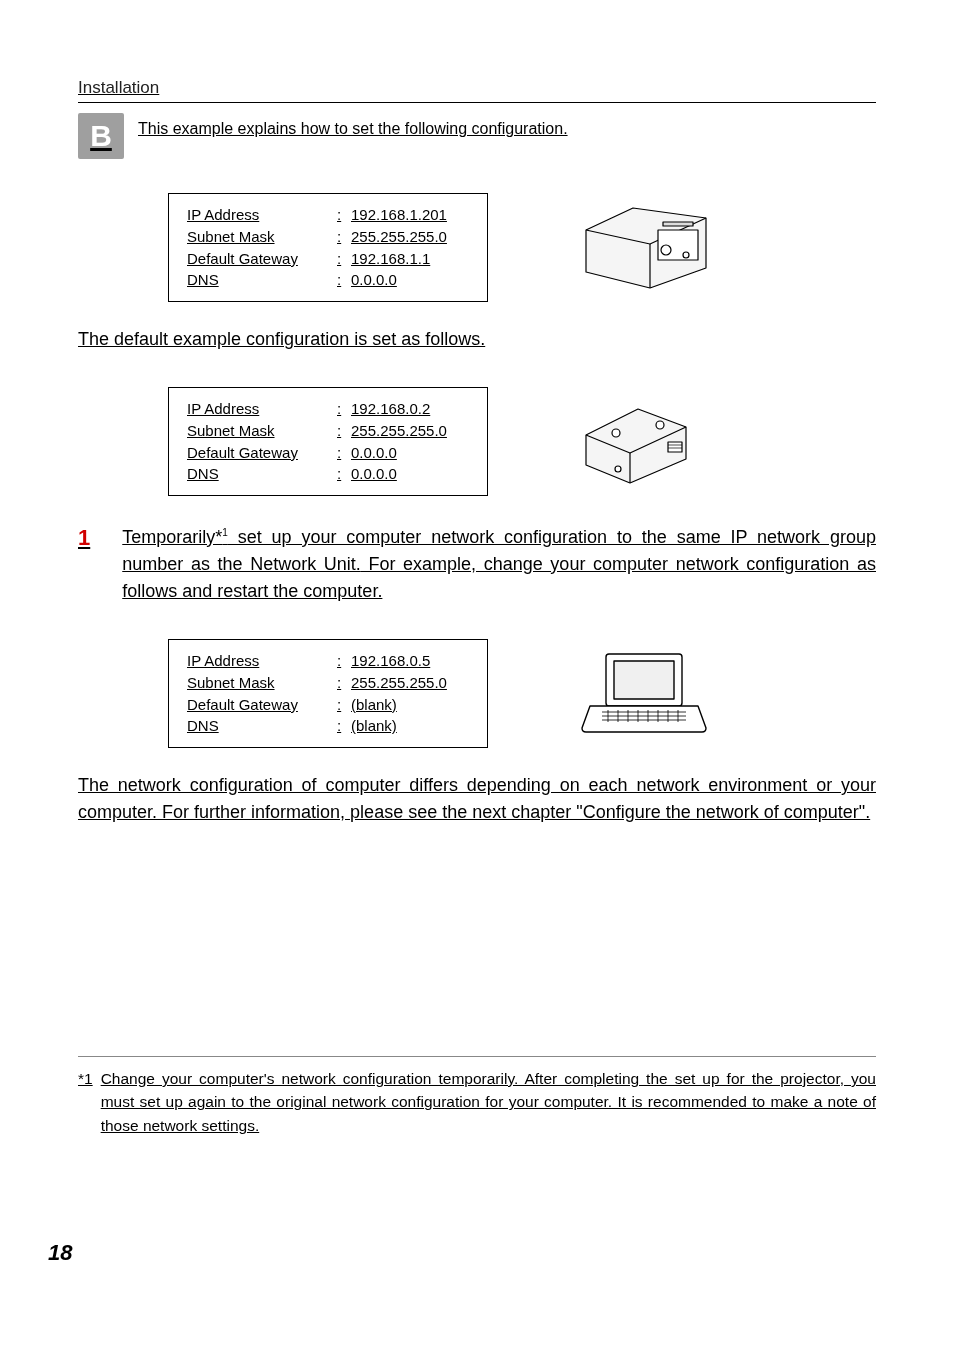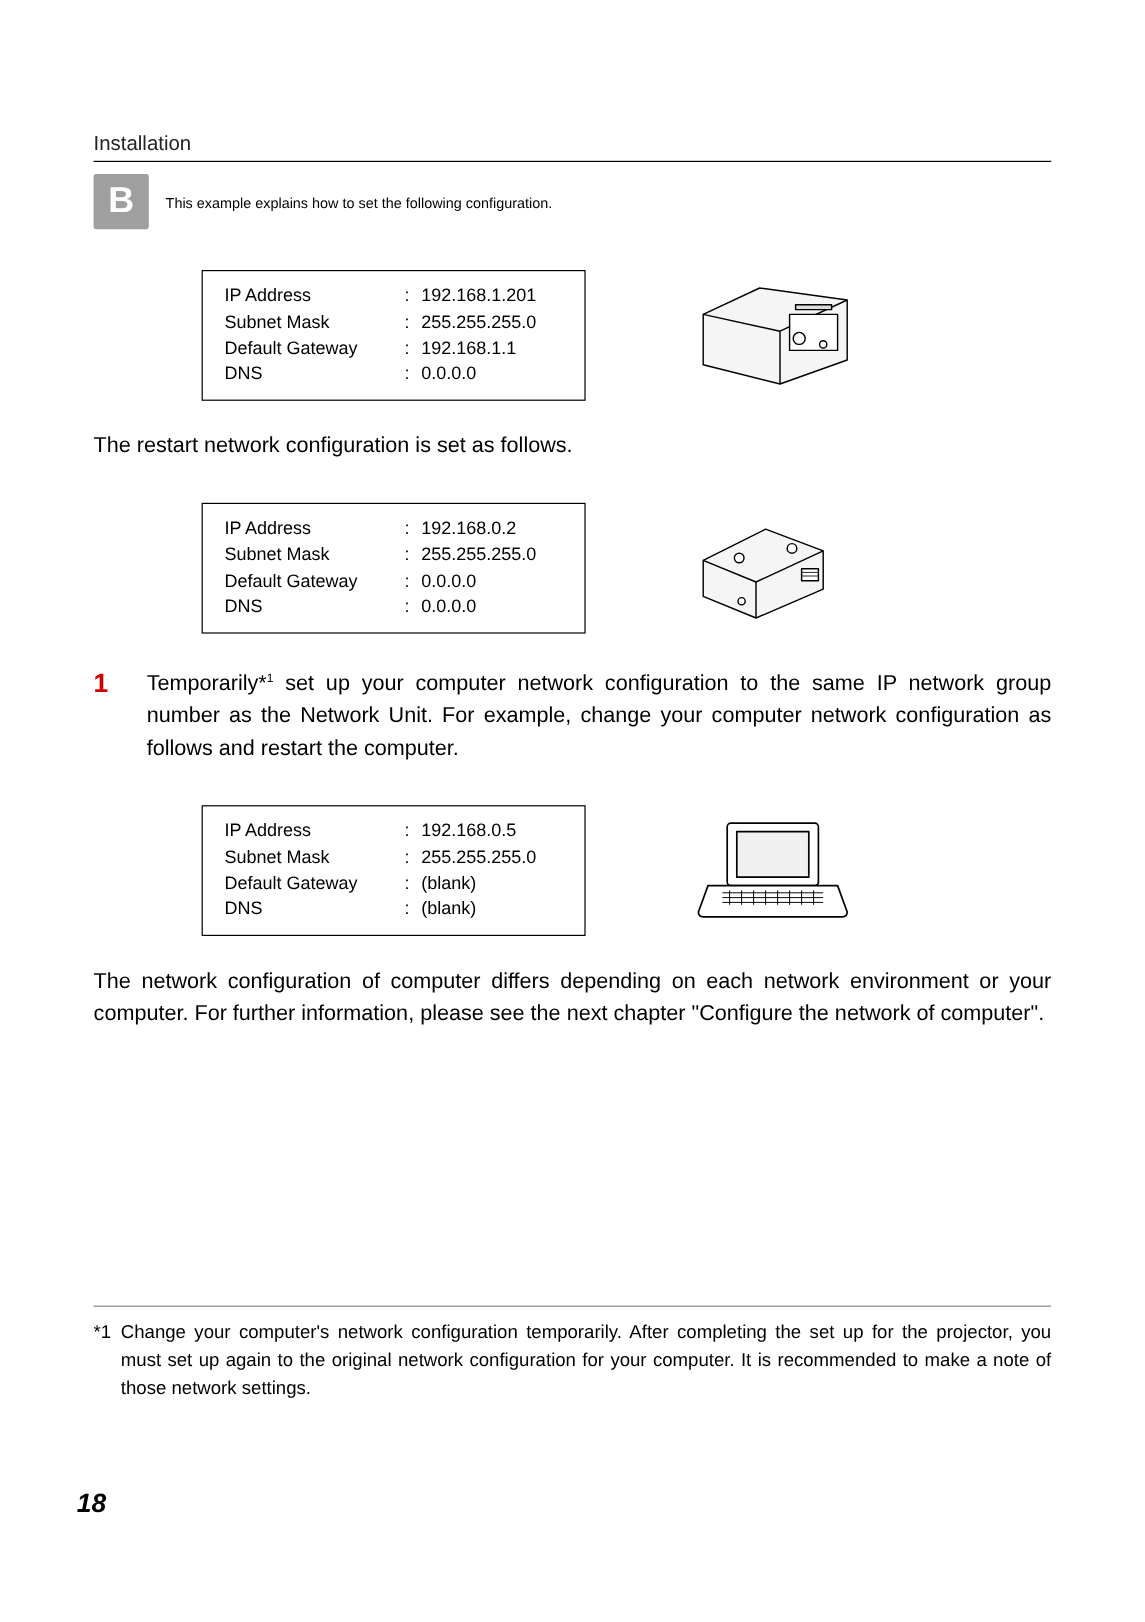--- a/index.html
+++ b/index.html
@@ -1,40 +1,40 @@
 <!DOCTYPE html>
 <html><head>
 <meta charset="utf-8">
 <style>
   * { margin: 0; padding: 0; box-sizing: border-box; }
   html, body { width: 954px; height: 1352px; background: #fff; font-family: Arial, Helvetica, sans-serif; color: #000; }
-  .page { padding: 110px 78px 40px 78px; position: relative; height: 100%; }
+  .page { padding: 78px 78px 40px 78px; position: relative; height: 100%; text-decoration: underline; }
   .header-label { font-size: 17px; color: #222; margin-bottom: 4px; }
   .rule { border: none; border-top: 1px solid #000; margin-bottom: 10px; }
   .title-row { display: flex; align-items: flex-start; gap: 14px; margin-bottom: 6px; }
   .badge { width: 46px; height: 46px; background: #9f9f9f; color: #fff; display: flex; align-items: center; justify-content: center; font-size: 30px; font-weight: bold; border-radius: 2px; flex-shrink: 0; }
   .title-col { flex: 1; }
   .title { font-weight: bold; font-size: 24px; letter-spacing: 0.2px; margin-top: 2px; }
-  .subtitle { font-size: 12px; margin-top: 17px; }
+  .subtitle { font-size: 16px; margin-top: 7px; }
   .config-row { display: flex; align-items: center; gap: 90px; margin: 34px 0 24px 90px; }
   .config-box { border: 1px solid #000; padding: 10px 18px 10px 18px; width: 320px; }
   .cfg-line { display: flex; font-size: 15px; line-height: 1.45; }
   .cfg-label { width: 150px; }
   .cfg-colon { width: 14px; }
   .cfg-val { }
   .device-svg { flex-shrink: 0; }
   .body-text { font-size: 18px; line-height: 1.5; margin: 20px 0; text-align: justify; }
   .step { display: flex; gap: 8px; margin-top: 28px; }
   .step-num { color: #d00000; font-weight: bold; font-size: 22px; line-height: 1.3; flex-shrink: 0; }
   .step-body { font-size: 18px; line-height: 1.5; text-align: justify; margin-left: 24px; }
   .sup { font-size: 10px; vertical-align: super; }
   .footnote-rule { border: none; border-top: 1px solid #888; margin-top: 230px; margin-bottom: 10px; }
   .footnote { font-size: 15.5px; line-height: 1.5; text-align: justify; display: flex; gap: 8px; }
   .footnote .fn-mark { flex-shrink: 0; }
-  .page-num { position: absolute; left: 64px; bottom: 86px; font-style: italic; font-weight: bold; font-size: 22px; text-align: right; }
+  .page-num { position: absolute; left: 48px; bottom: 86px; font-style: italic; font-weight: bold; font-size: 22px; text-align: right; }
 </style>
 </head>
 <body>
 
 <div class="page">
 
   <div class="header-label">Installation</div>
   <hr class="rule">
 
   <div class="title-row">
@@ -73,21 +73,21 @@
         <path d="M8 30 L72 44 L128 18" fill="none"></path>
         <path d="M72 44 L72 88" fill="none"></path>
         <rect x="80" y="30" width="40" height="30" fill="#fff"></rect>
         <circle cx="88" cy="50" r="5" fill="#fff"></circle>
         <circle cx="108" cy="55" r="3" fill="#fff"></circle>
         <rect x="85" y="22" width="30" height="4" fill="#ddd"></rect>
       </g>
     </svg>
   </div>
 
-  <div class="body-text">The restart network configuration is set as follows.</div>
+  <div class="body-text">The default example configuration is set as follows.</div>
 
   <div class="config-row">
     <div class="config-box">
       <div class="cfg-line">
           <span class="cfg-label">IP Address</span>
           <span class="cfg-colon">:</span>
           <span class="cfg-val">192.168.0.2</span>
         </div>
       <div class="cfg-line">
           <span class="cfg-label">Subnet Mask</span>

